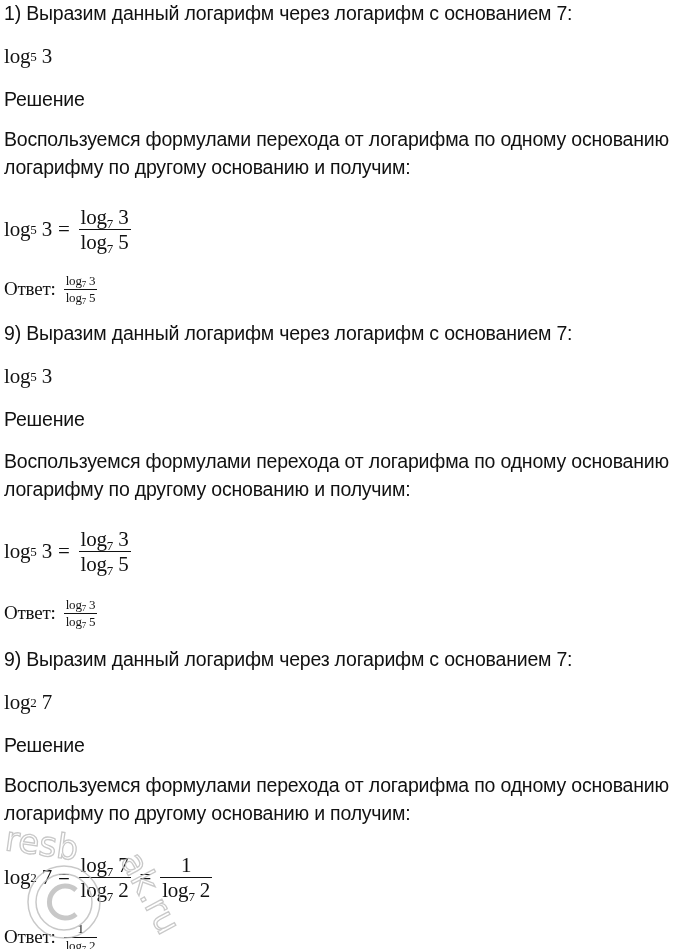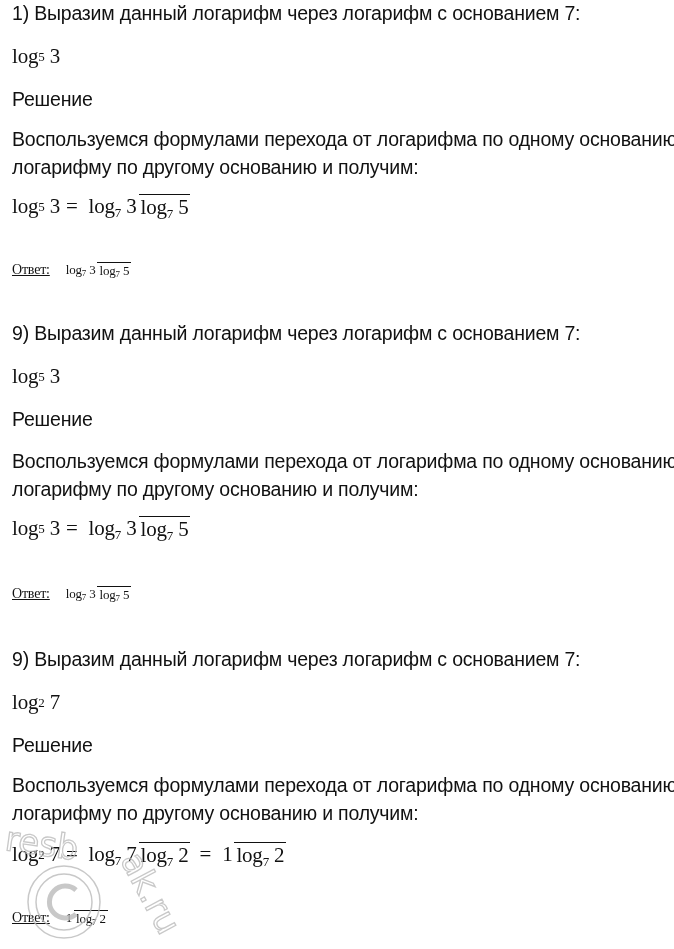--- a/index.html
+++ b/index.html
@@ -1,29 +1,29 @@
 <!DOCTYPE html>
 <html><head>
 <meta charset="utf-8">
 <style>
   html, body { margin:0; padding:0; background:#ffffff; }
   body { width:674px; height:949px; overflow:hidden; position:relative;
          font-family:"Liberation Serif", "DejaVu Serif", serif; color:#111; }
   .doc { position:absolute; left:0; top:0; width:674px; }
-  .line { position:absolute; left:12px; font-size:19.5px; white-space:nowrap; letter-spacing:-0.2px; }
+  .line { position:absolute; left:4px; font-size:19.5px; white-space:nowrap; letter-spacing:-0.2px; }
   .cond { font-family:"Liberation Sans Narrow","Liberation Sans", sans-serif; transform-origin:left top; }
   .math { font-family:"Liberation Serif","DejaVu Serif", serif; font-size:21px; display:flex; align-items:center; }
   .math sub { font-size:13px; vertical-align:-4px; line-height:0; }
-  .frac { display:inline-flex; flex-direction:row; align-items:center; margin:0 3px; line-height:1.05; }
+  .frac { display:inline-flex; flex-direction:column; align-items:center; margin:12px 3px; line-height:1.05; }
   .frac .num { padding:0 2px 1px; }
   .frac .den { border-top:1.5px solid #111; padding:1px 2px 0; }
   .small .frac { font-size:13px; }
   .small .frac sub { font-size:9px; vertical-align:-2px; }
   .eq { margin:0 6px; }
-  .ans-label { font-size:14px; margin-right:11px;text-decoration:underline; }
+  .ans-label { font-size:19px; margin-right:5px; }
   .watermark { position:absolute; left:0; top:820px; width:240px; height:129px; pointer-events:none; }
 </style>
 </head>
 <body>
 
 <div class="doc">
 
   <div class="line cond" style="top:2px">1) Выразим данный логарифм через логарифм с основанием 7:</div>
   <div class="line math" style="top:44px">
     <span>log</span><sub>5</sub>&nbsp;<span>3</span>

